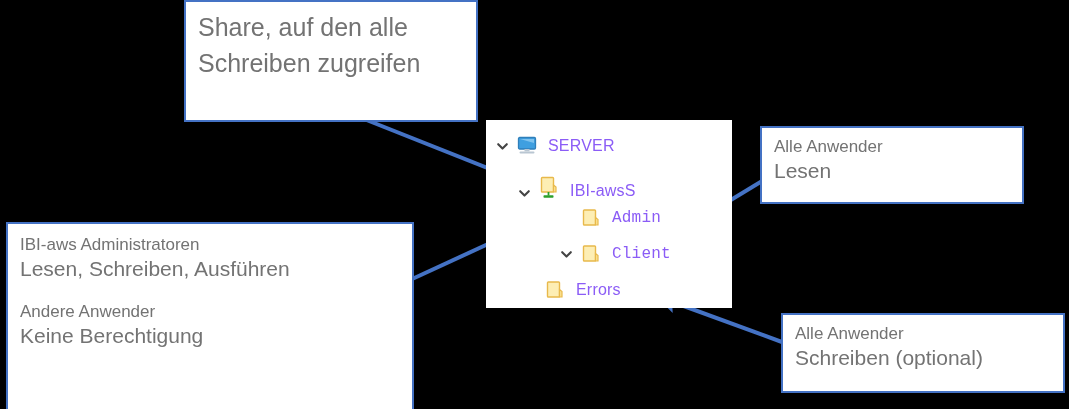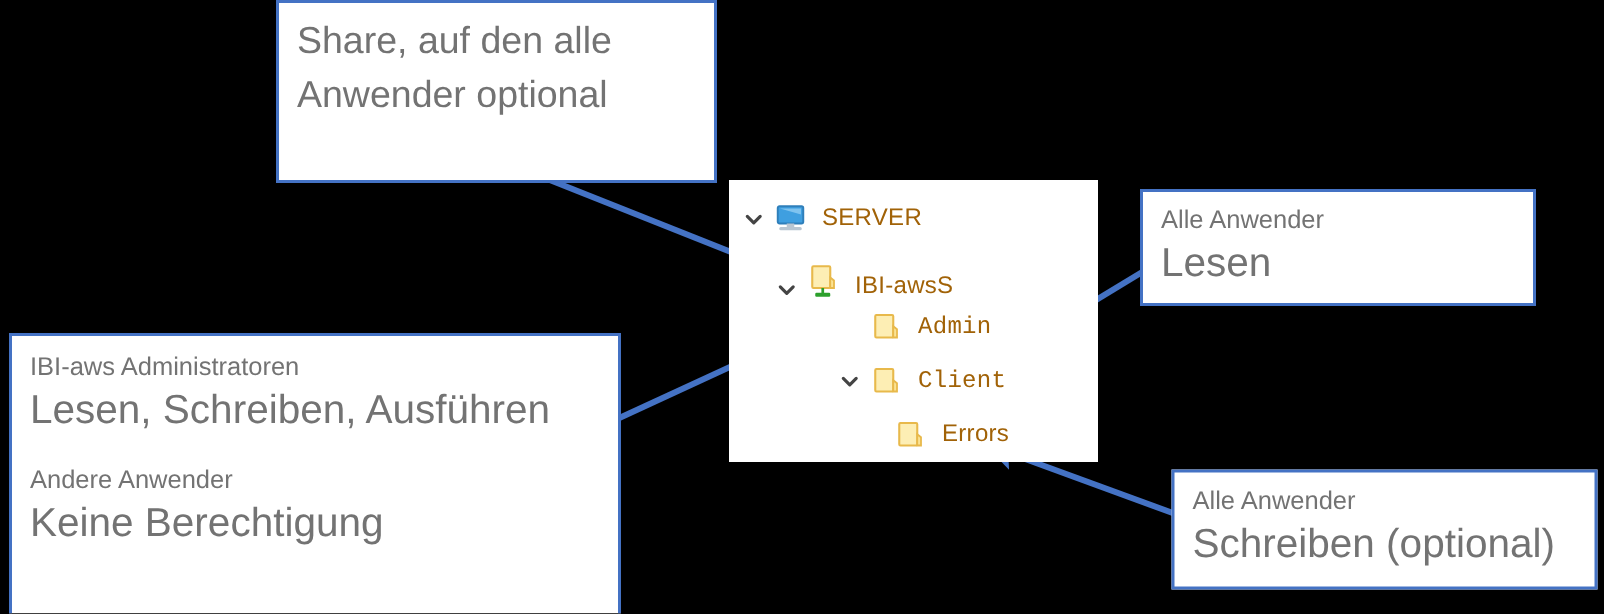--- a/index.html
+++ b/index.html
@@ -24,21 +24,21 @@
     box-sizing: border-box;
     color: #737373;
     padding: 6px 10px 6px 12px;
   }
   .line-sm {
     font-size: 17px;
     line-height: 1.30;
     white-space: nowrap;
   }
   .line-lg {
-    font-size: 27px;
+    font-size: 21px;
     line-height: 1.28;
     white-space: nowrap;
   }
   .gap {
     height: 18px;
   }
 
   #box-share      { left: 184px; top: 0px;   width: 294px; height: 122px; padding-top: 8px; }
   #box-share .line-lg { font-size: 25px; line-height: 1.42; }
 
@@ -85,29 +85,29 @@
   .node-icon {
     width: 26px;
     min-width: 26px;
     display: flex;
     align-items: center;
     justify-content: center;
   }
   .node-icon svg { display: block; }
   .node-label {
     font-size: 16px;
-    color: #a16207;
+    color: #8b5cf6;
     padding-left: 8px;
     white-space: nowrap;
     letter-spacing: 0.2px;
   }
   .ind0 { padding-left: 4px; }
   .ind1 { padding-left: 26px; align-items: flex-end; }
   .ind2 { padding-left: 68px; font-family: Liberation Mono, monospace; }
-  .ind3 { padding-left: 84px; }
+  .ind3 { padding-left: 32px; }
 </style>
 </head>
 <body>
 
 <div id="stage">
 
   <svg id="arrows" viewBox="0 0 1069 409">
     <defs>
       <marker id="ah" markerWidth="6" markerHeight="6" refX="4.6" refY="3" orient="auto" markerUnits="strokeWidth">
         <path d="M0,0.4 L5.4,3 L0,5.6 L1.1,3 Z" fill="#4472c4"></path>
@@ -118,21 +118,21 @@
 
     <line x1="410" y1="280" x2="551" y2="215" stroke="#4472c4" stroke-width="4" marker-end="url(#ah)"></line>
 
     <line x1="767" y1="178" x2="650" y2="249" stroke="#4472c4" stroke-width="4" marker-end="url(#ah)"></line>
 
     <line x1="790" y1="345" x2="659" y2="297" stroke="#4472c4" stroke-width="4" marker-end="url(#ah)"></line>
   </svg>
 
   <div class="callout" id="box-share">
     <div class="line-lg">Share, auf den alle</div>
-    <div class="line-lg">Anwender optional</div>
+    <div class="line-lg">Schreiben zugreifen</div>
   </div>
 
   <div class="callout" id="box-admins">
     <div class="line-sm">IBI-aws Administratoren</div>
     <div class="line-lg">Lesen, Schreiben, Ausführen</div>
     <div class="gap"></div>
     <div class="line-sm">Andere Anwender</div>
     <div class="line-lg">Keine Berechtigung</div>
   </div>
 

